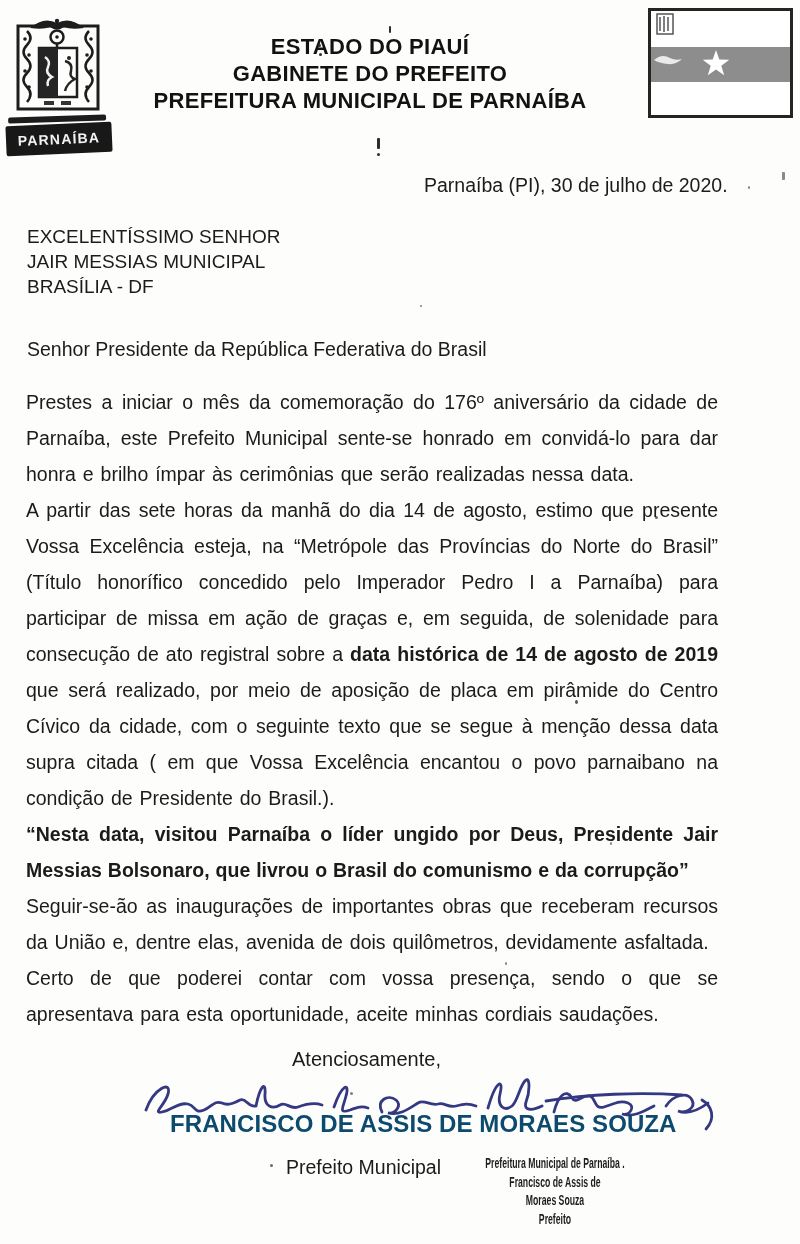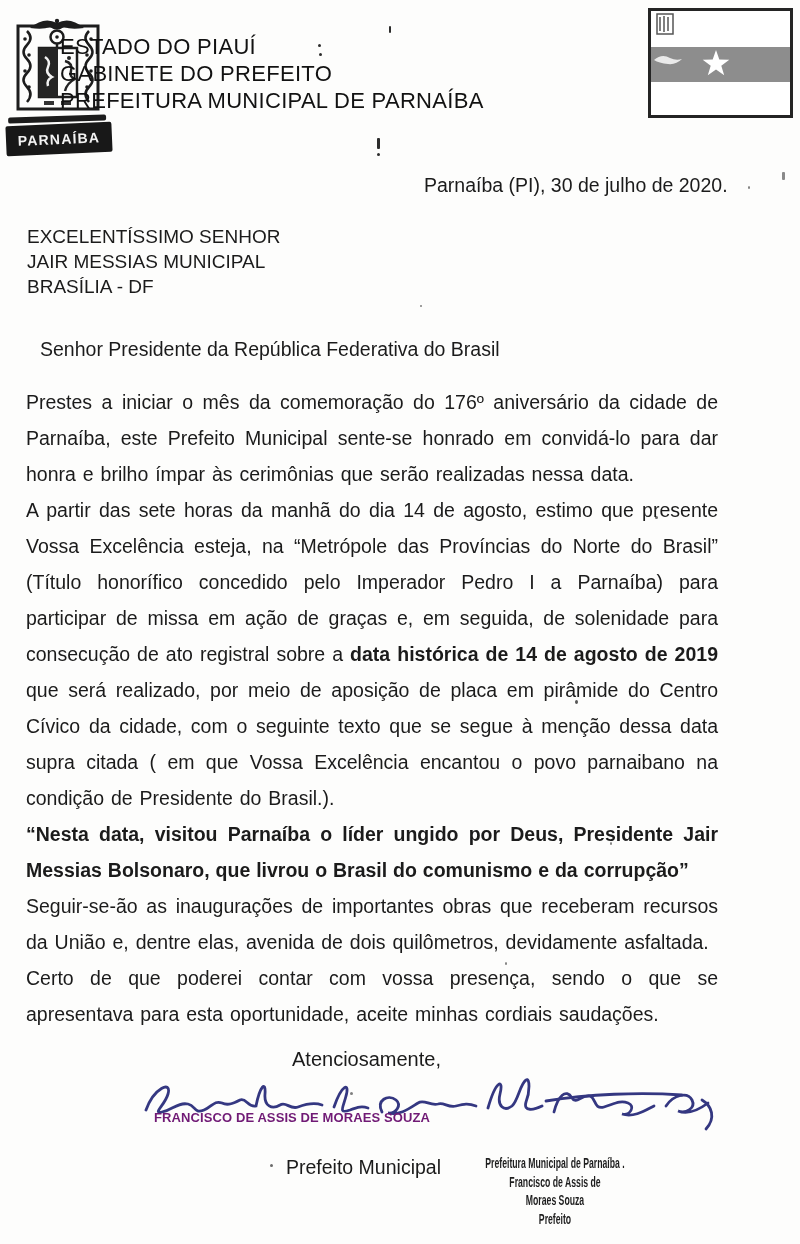--- a/index.html
+++ b/index.html
@@ -16,39 +16,39 @@
     background:#181818;transform:rotate(-2.5deg);
     display:flex;align-items:center;justify-content:center;
     color:#f3f3f3;font-weight:bold;font-size:14px;letter-spacing:1.2px;
     border-radius:2px;
   }
   .crest-banner::before{
     content:"";position:absolute;top:-8px;left:3px;right:5px;height:6px;
     background:#1c1c1c;transform:rotate(.6deg);border-radius:2px;
   }
   .org-block{
-    position:absolute;left:60px;top:33px;width:620px;text-align:left;
-    font-weight:normal;font-size:22px;line-height:27px;letter-spacing:.3px;color:#121212;
+    position:absolute;left:60px;top:33px;width:620px;text-align:center;
+    font-weight:bold;font-size:22px;line-height:27px;letter-spacing:.3px;color:#121212;
   }
   .flag-svg{position:absolute;left:648px;top:8px;width:145px;height:110px;}
   
   .date-line{position:absolute;left:424px;top:174px;font-size:19.5px;}
   .recipient{position:absolute;left:27px;top:224px;font-size:19px;line-height:25px;}
-  .salutation{position:absolute;left:40px;top:338px;font-size:19.5px;}
+  .salutation{position:absolute;left:27px;top:338px;font-size:19.5px;}
   .body-text{
     position:absolute;left:26px;top:384px;width:692px;
     font-size:19.5px;line-height:36px;text-align:justify;word-spacing:1.5px;
   }
   .body-text p{margin:0;}
   .bold{font-weight:bold;}
   .quote{font-weight:bold;word-spacing:.5px;}
   
   .valediction{position:absolute;left:292px;top:1048px;font-size:20px;}
   .signature-svg{position:absolute;left:140px;top:1072px;width:580px;height:60px;}
-  .signer-name{position:absolute;left:154px;top:1110px;font-size:13px;font-weight:bold;letter-spacing:.1px;color:#701a75;}
+  .signer-name{position:absolute;left:170px;top:1110px;font-size:24px;font-weight:bold;letter-spacing:.1px;color:#0c4a6e;}
   .signer-title{position:absolute;left:286px;top:1156px;font-size:19.5px;text-align:center;}
   .stamp{
     position:absolute;left:415px;top:1154px;width:280px;text-align:center;
     transform:scaleX(.62);transform-origin:50% 0;
     font-weight:bold;font-size:14px;line-height:18.5px;color:#1e1e1e;
   }
   
   .speck{position:absolute;background:#2c2c2c;border-radius:50%;}
 </style>
 </head>

